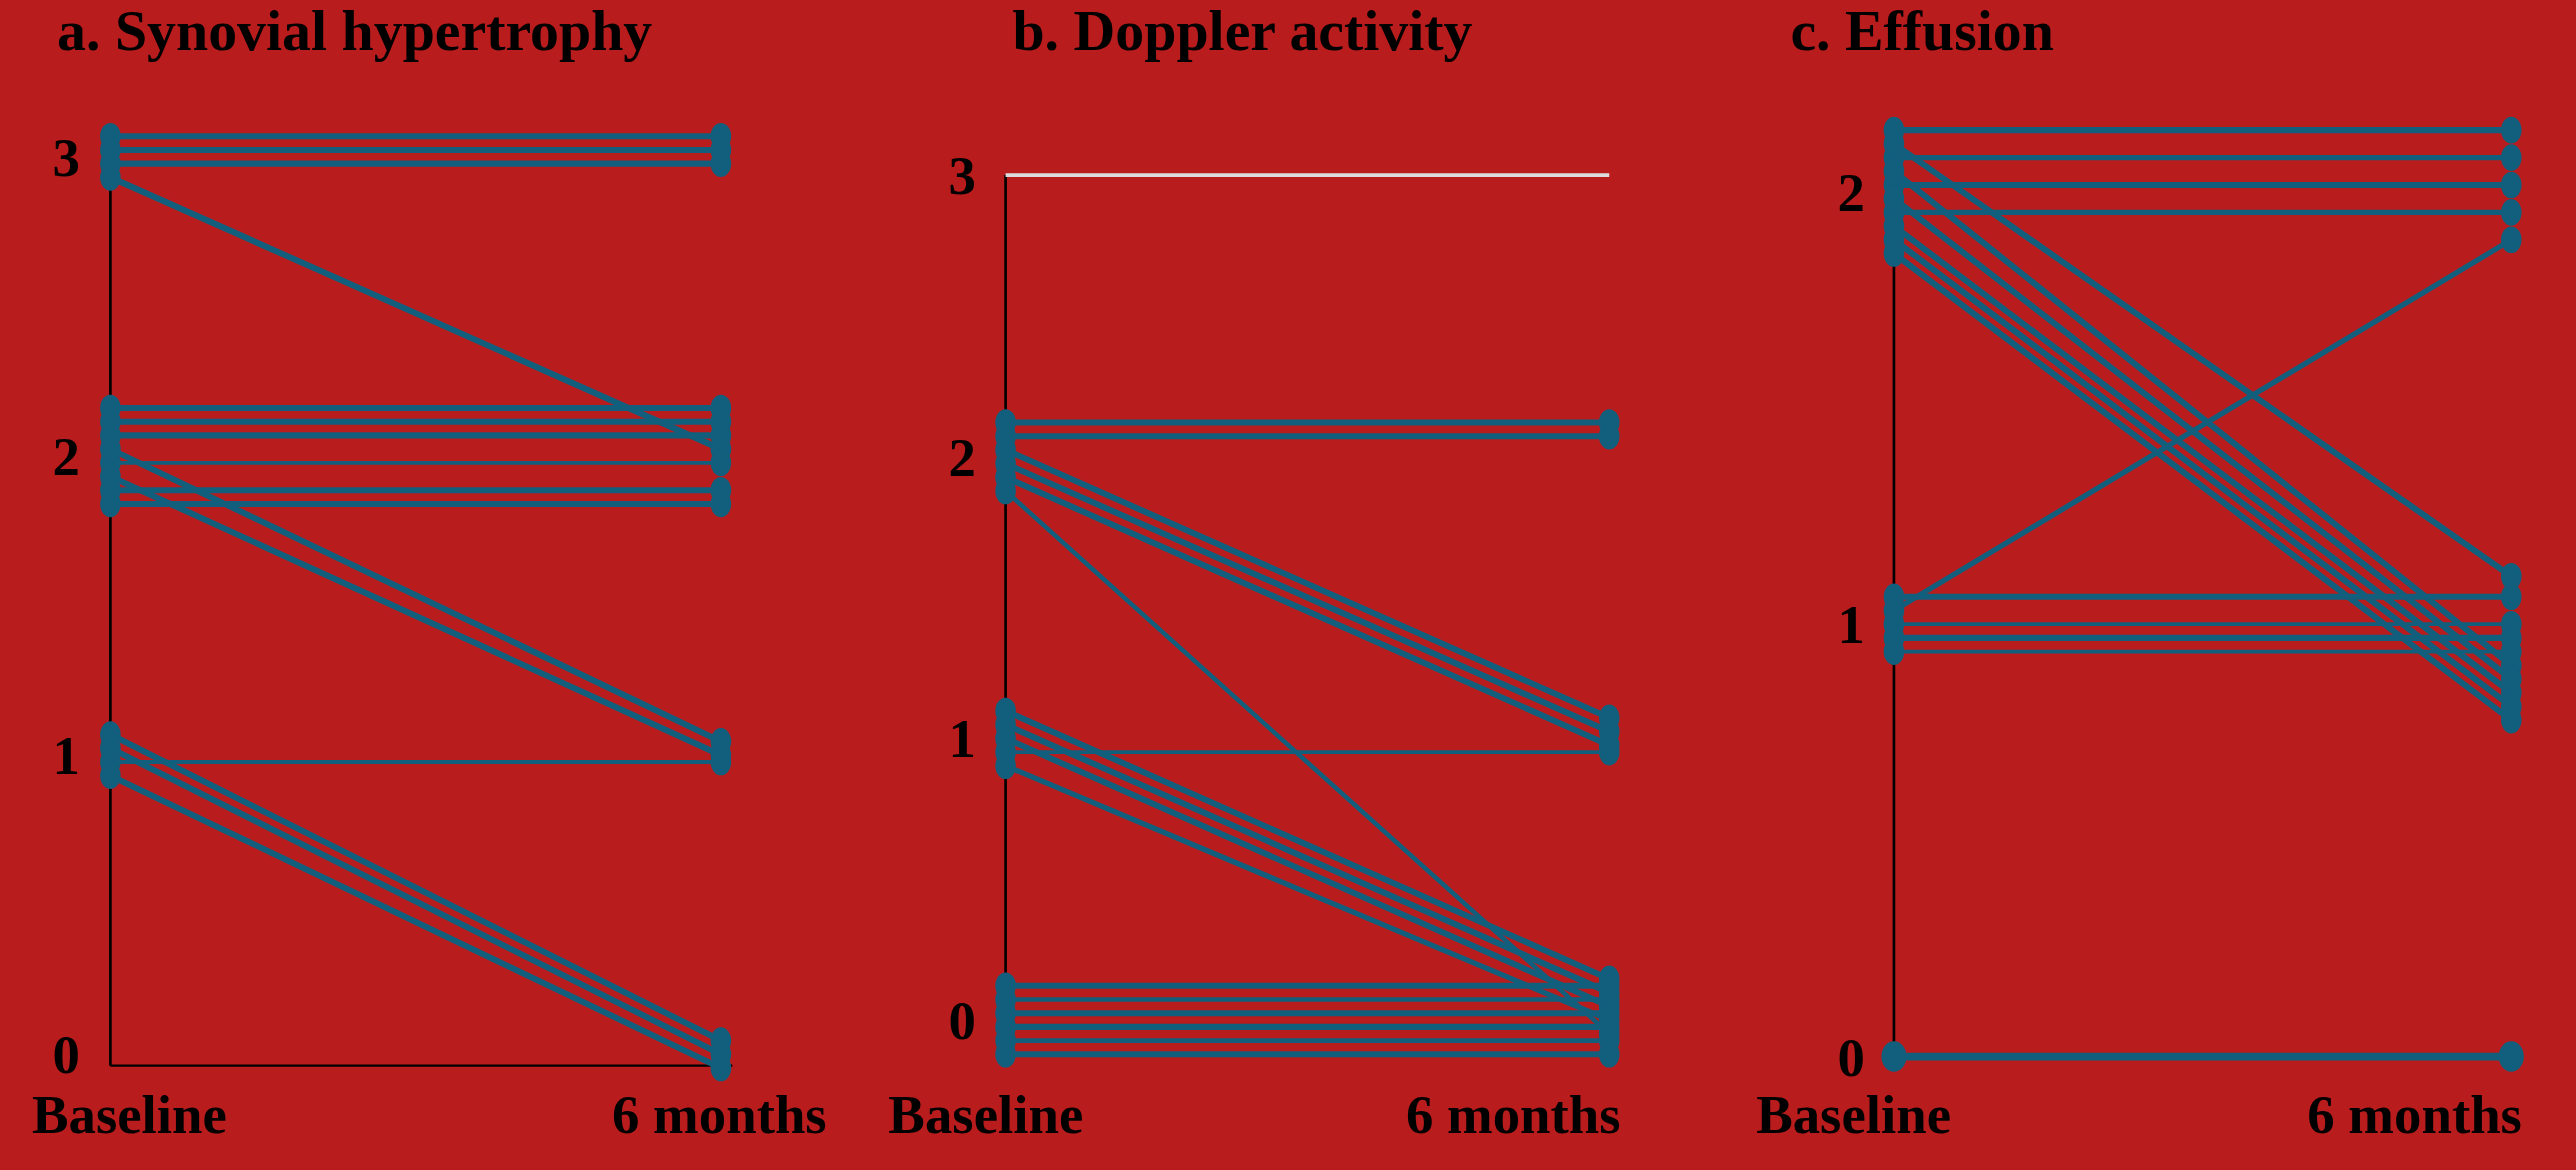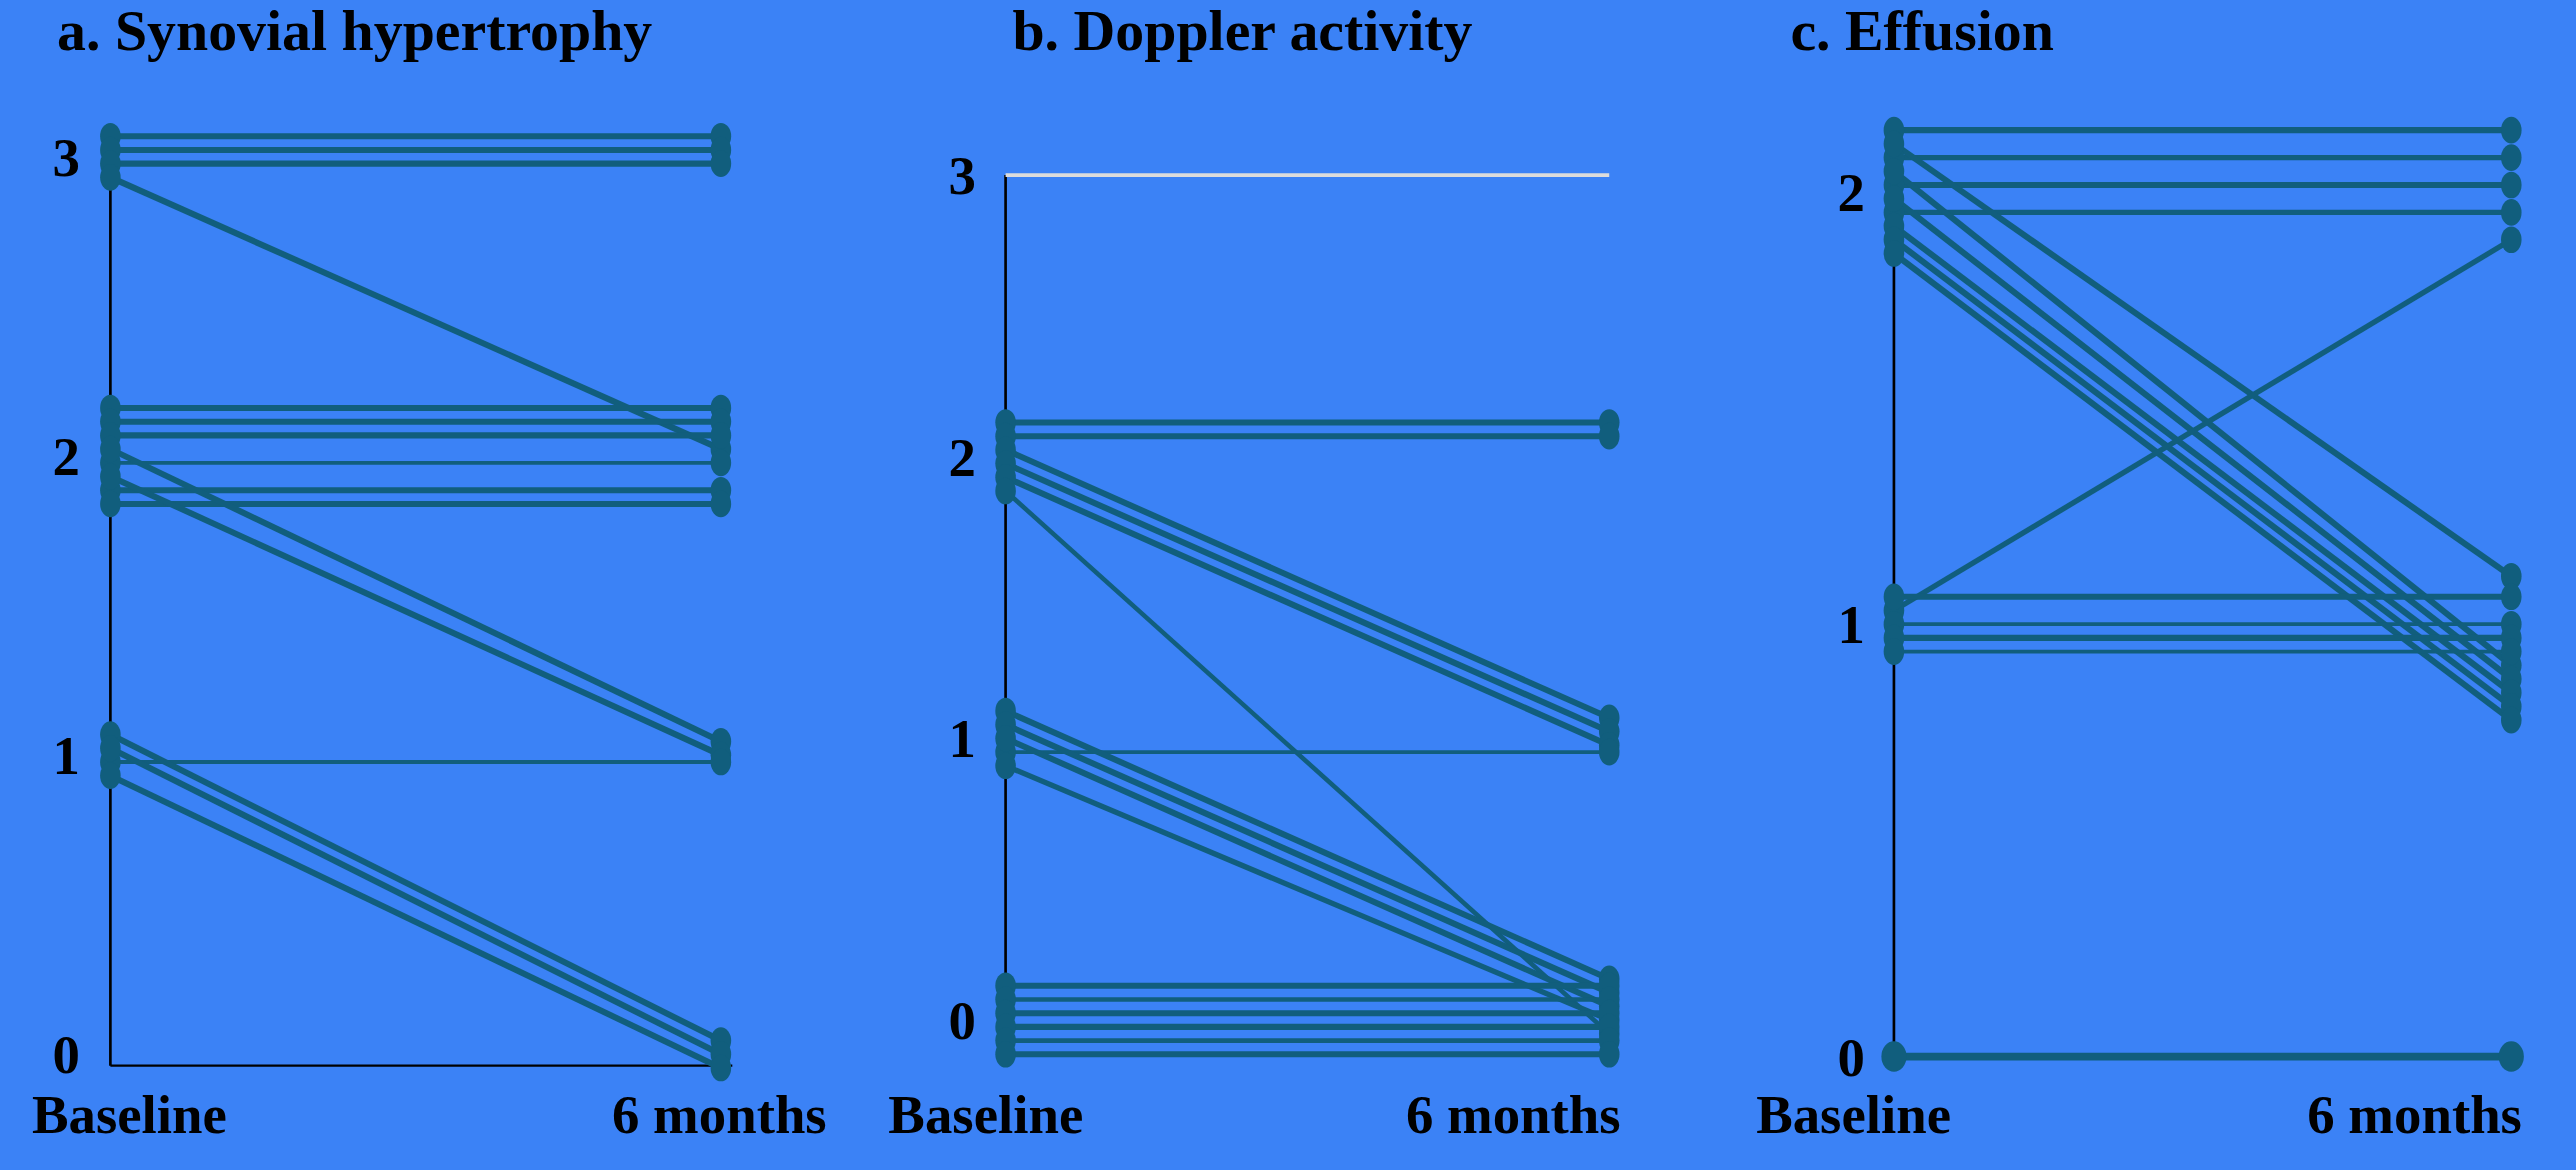--- a/index.html
+++ b/index.html
@@ -1,19 +1,19 @@
 <!DOCTYPE html>
 <html style="font-size:12px"><head>
 <meta charset="utf-8">
 <style>
   html,body{margin:0;padding:0;background:#ffffff;}
   .stage{
     position:relative;
     width:2576px;height:1170px;
-    background:#3b82f6;
+    background:#b91c1c;
     font-family:"Liberation Serif", serif;
     overflow:hidden;
   }
   svg{display:block;}
   .title{font-size:76px;font-weight:bold;fill:#000000;}
   .xlab{font-size:72px;font-weight:bold;fill:#000000;text-anchor:middle;}
   .tick{font-size:72px;font-weight:bold;fill:#000000;text-anchor:end;}
 </style>
 </head>
 <body>

